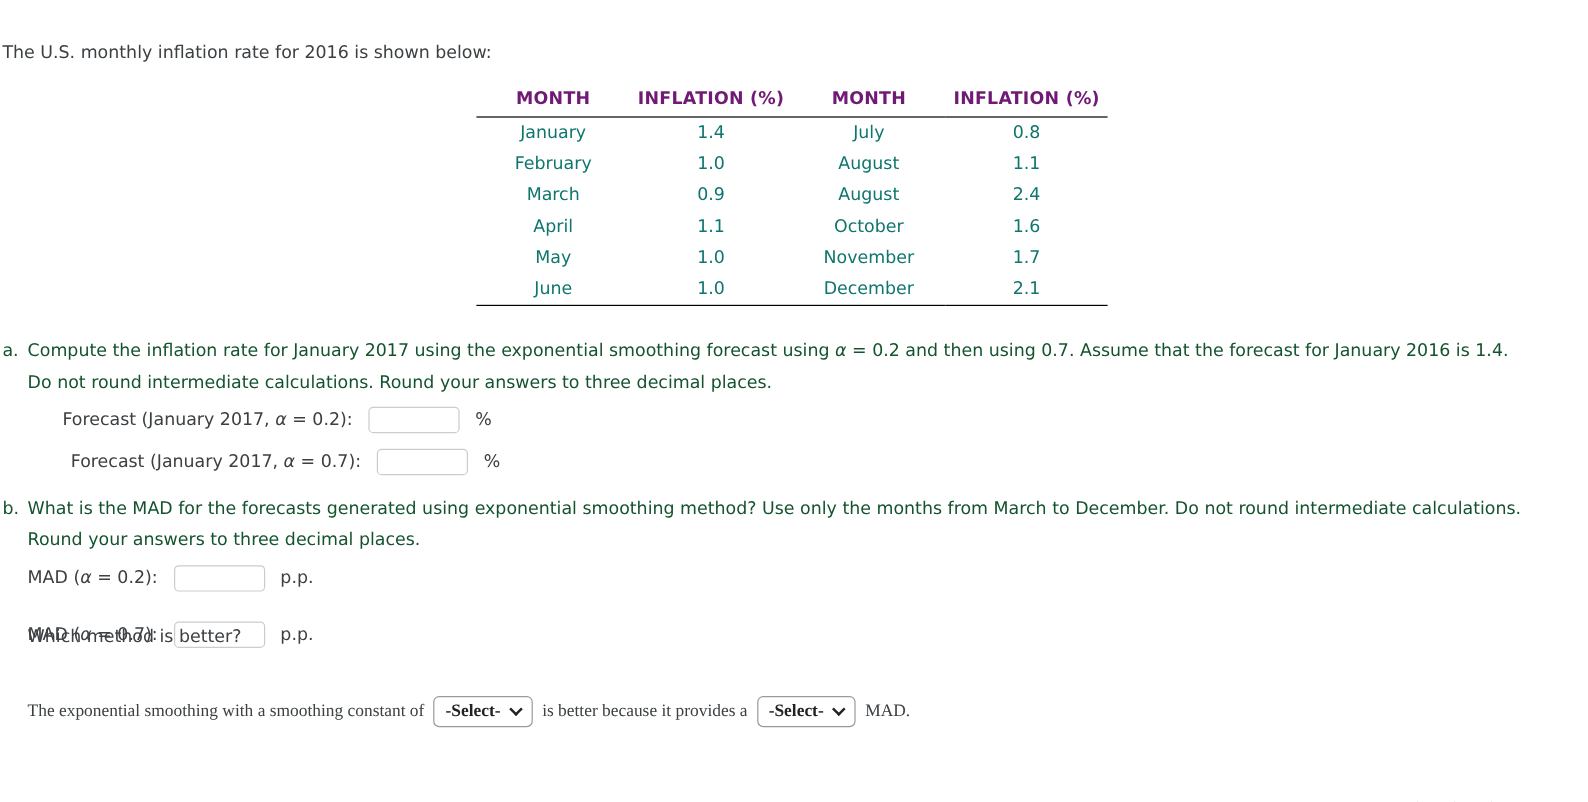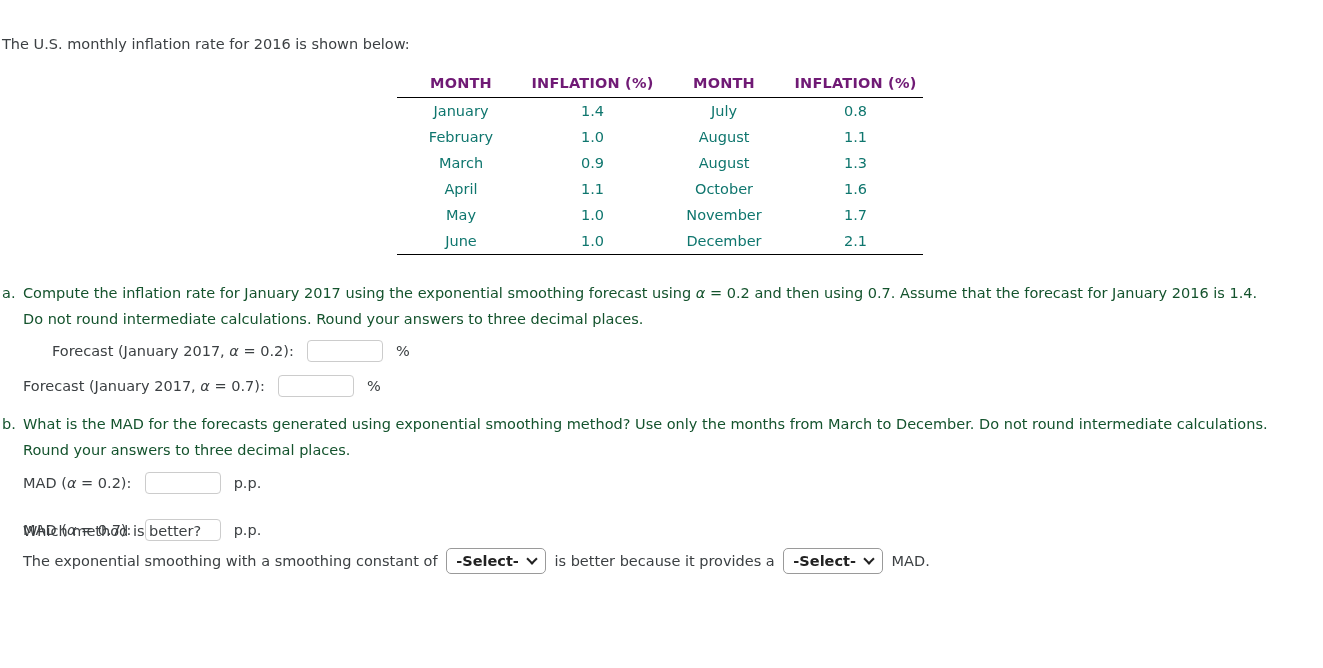--- a/index.html
+++ b/index.html
@@ -221,21 +221,21 @@
       <tr>
         <td>February</td>
         <td>1.0</td>
         <td>August</td>
         <td>1.1</td>
       </tr>
       <tr>
         <td>March</td>
         <td>0.9</td>
         <td>August</td>
-        <td>1.3</td>
+        <td>2.4</td>
       </tr>
       <tr>
         <td>April</td>
         <td>1.1</td>
         <td>October</td>
         <td>1.6</td>
       </tr>
       <tr>
         <td>May</td>
         <td>1.0</td>
@@ -260,21 +260,21 @@
     <span class="indent"></span><span>Do not round intermediate calculations. Round your answers to three decimal places.</span>
   </span>
 </div>
 
 <div class="answer-row" style="top:337px;margin-left:29px;">
   <span class="lbl"><span>Forecast (January 2017, </span><span class="alpha">α</span><span> = 0.2):</span></span>
   <input class="ansbox wide" type="text" style="margin-left: 9px;" value="">
   <span class="unit">%</span>
 </div>
 
-<div class="answer-row" style="top:372px;">
+<div class="answer-row" style="top:372px;margin-left:36px;">
   <span class="lbl"><span>Forecast (January 2017, </span><span class="alpha">α</span><span> = 0.7):</span></span>
   <input class="ansbox wide" type="text" style="margin-left: 9px;" value="">
   <span class="unit">%</span>
 </div>
 
 <div class="qblock" style="top:411px;">
   <span class="q-line">
     <span class="marker">b.</span><span>What is the MAD for the forecasts generated using exponential smoothing method? Use only the months from March to December. Do not round intermediate calculations.</span>
   </span>
   <span class="q-line">
@@ -289,21 +289,21 @@
 </div>
 
 <div class="answer-row" style="top:516px;">
   <span class="lbl"><span>MAD (</span><span class="alpha">α</span><span> = 0.7):</span></span>
   <input class="ansbox narrow" type="text" style="margin-left: 9px;" value="">
   <span class="unit">p.p.</span>
 </div>
 
 <div class="answer-row" style="top:518px;">Which method is better?</div>
 
-<div class="sel-line" style="top:546px;">
+<div class="sel-line" style="top:578px;font-family:Liberation Serif, serif;">
   <span>The exponential smoothing with a smoothing constant of</span>
   <span class="dd"><span>-Select-</span><span class="chev"></span></span>
   <span>is better because it provides a</span>
   <span class="dd"><span>-Select-</span><span class="chev"></span></span>
   <span>MAD.</span>
 </div>
 
 <div class="faint-bottom">...</div>
 
 </body></html>

